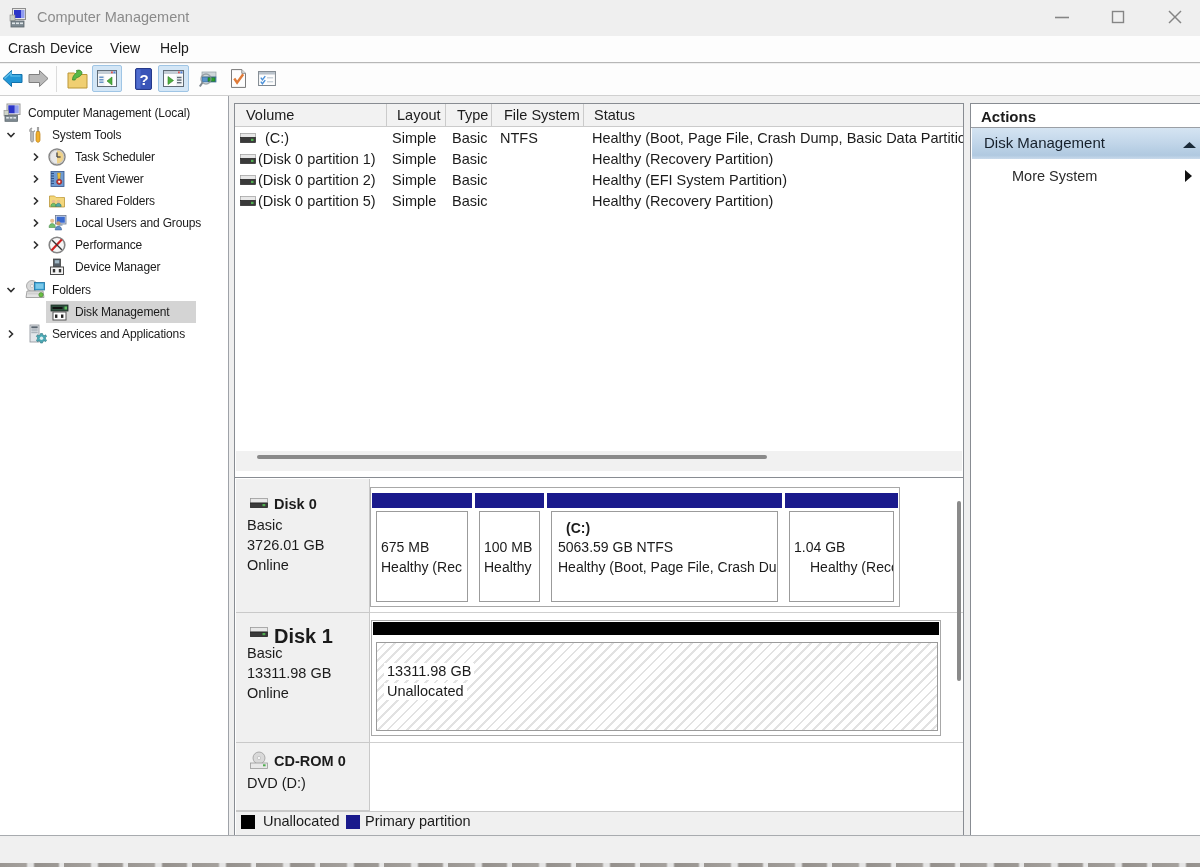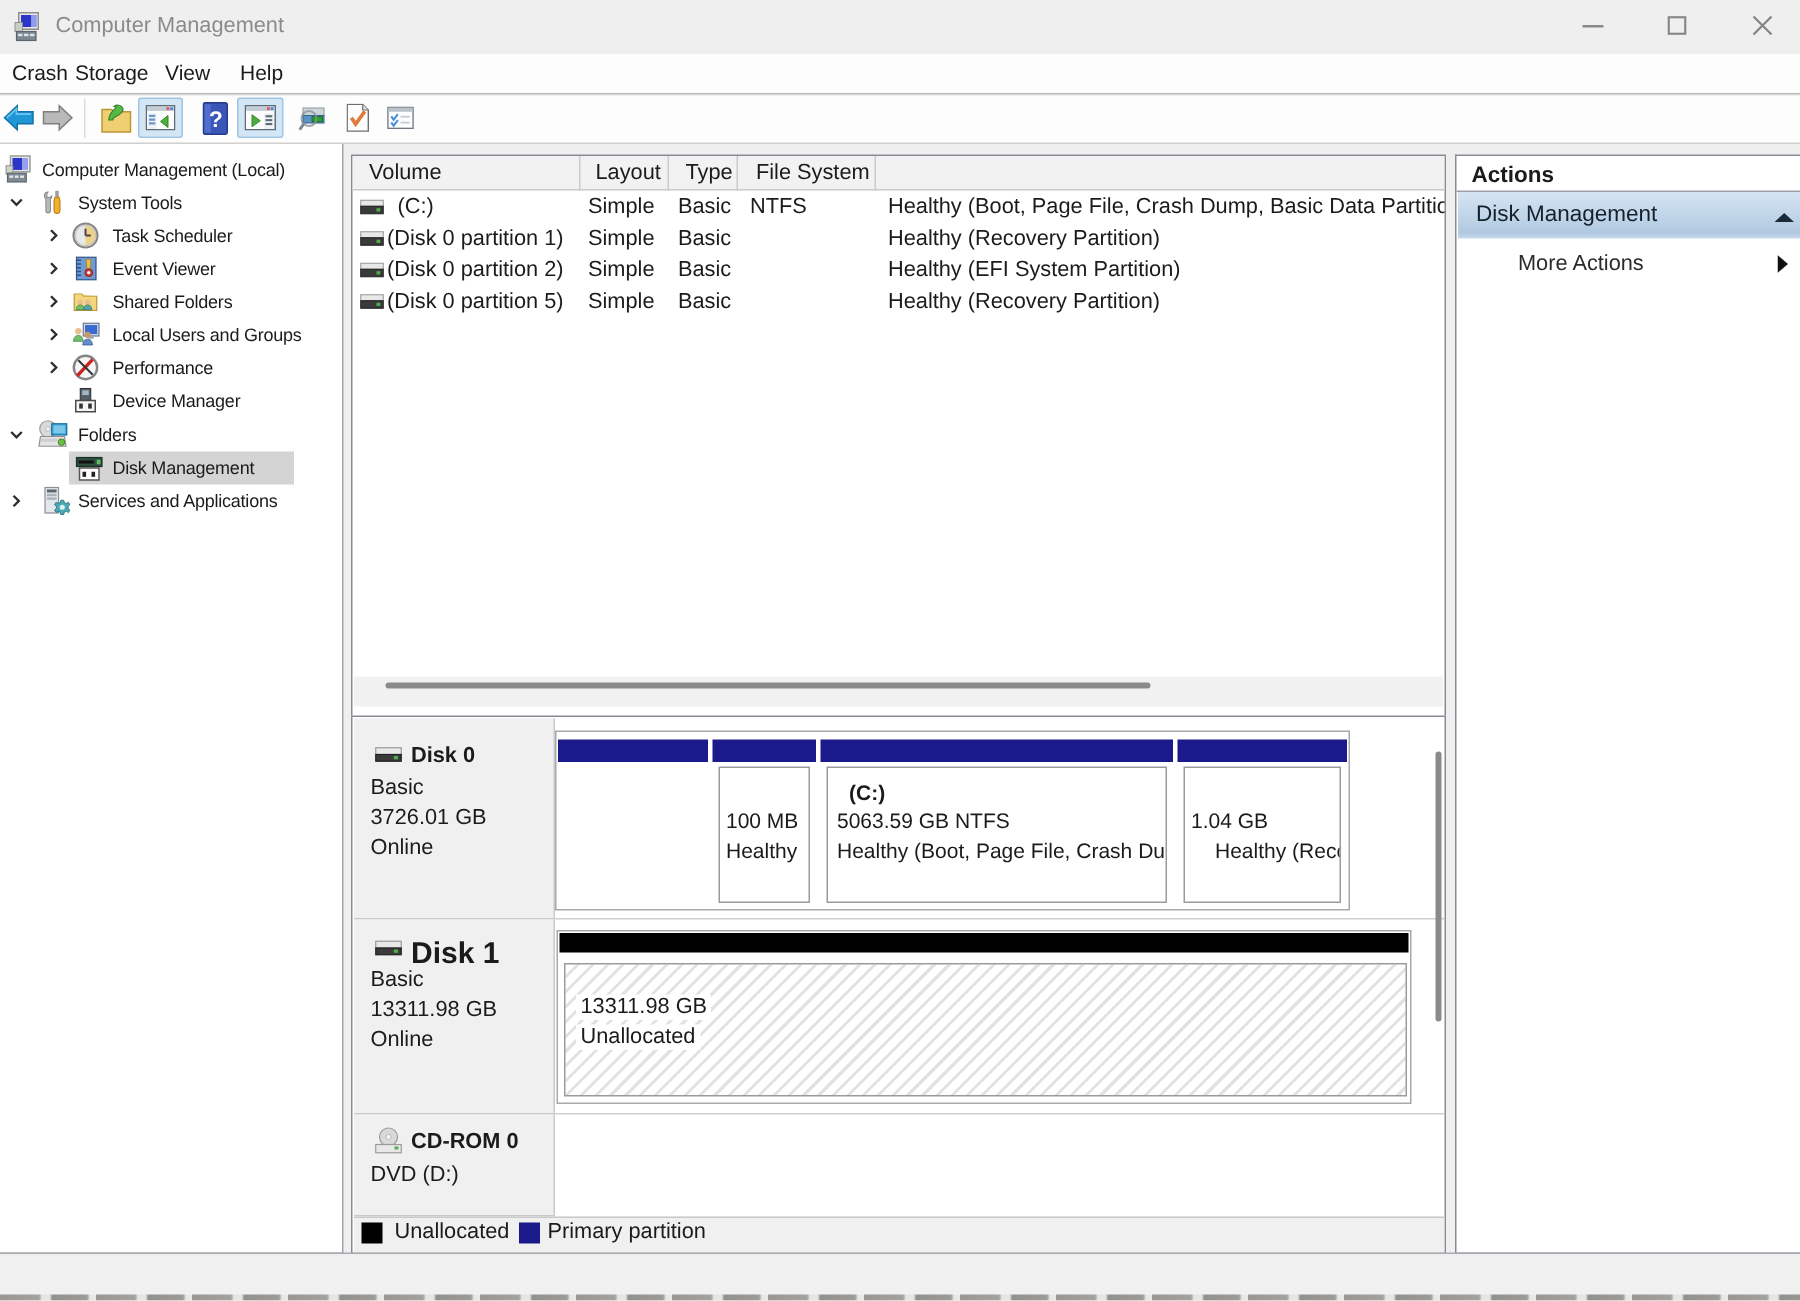--- a/index.html
+++ b/index.html
@@ -57,21 +57,21 @@
 <div class="abs" id="title-text">Computer Management</div>
 <svg class="abs" style="left:1048px;top:0" width="150" height="36" viewBox="0 0 150 36">
   <line x1="7" y1="17.5" x2="21" y2="17.5" stroke="#858585" stroke-width="1.6"></line>
   <rect x="64.5" y="11.5" width="11" height="11" fill="none" stroke="#858585" stroke-width="1.4"></rect>
   <line x1="121" y1="11" x2="133" y2="23" stroke="#858585" stroke-width="1.5"></line>
   <line x1="133" y1="11" x2="121" y2="23" stroke="#858585" stroke-width="1.5"></line>
 </svg>
 
 <div class="abs" id="menubar"></div>
 <div class="abs menuitem" style="left:8px;top:40px">Crash</div>
-<div class="abs menuitem" style="left:50px;top:40px">Storage</div>
+<div class="abs menuitem" style="left:50px;top:40px">Device</div>
 <div class="abs menuitem" style="left:110px;top:40px">View</div>
 <div class="abs menuitem" style="left:160px;top:40px">Help</div>
 
 <div class="abs" id="toolbar"></div>
 <div class="abs" style="left:56px;top:66px;width:1px;height:26px;background:#dcdcdc"></div>
 
 <svg class="abs" style="left:2px;top:69px" width="21" height="19" viewBox="0 0 21 19">
   <path d="M1 9.5 L9.5 1.5 L9.5 5.5 L20 5.5 L20 13.5 L9.5 13.5 L9.5 17.5 Z" fill="#2196d6" stroke="#1271ab" stroke-width="1"></path>
   <path d="M2.5 9.5 L9 3.5 L9 7 L18.5 7" fill="none" stroke="#63c3ee" stroke-width="1.2"></path>
 </svg>
@@ -286,20 +286,21 @@
     <circle cx="14.5" cy="14.2" r="1.7" fill="#dff0f2"></circle>
   </svg>
   <span class="abs" style="left:52px">Services and Applications</span>
 </div>
 <div class="abs" id="listpanel">
   <div class="abs" id="lheadrow"></div>
   <div class="abs" style="left:0;top:0;width:152px;height:23px;line-height:23px;border-right:1px solid #cbcbcb;padding-left:11px;font-size:14.5px">Volume</div>
   <div class="abs" style="left:153px;top:0;width:58px;height:23px;line-height:23px;border-right:1px solid #cbcbcb;padding-left:9px;font-size:14.5px">Layout</div>
   <div class="abs" style="left:212px;top:0;width:45px;height:23px;line-height:23px;border-right:1px solid #cbcbcb;padding-left:10px;font-size:14.5px">Type</div>
   <div class="abs" style="left:258px;top:0;width:91px;height:23px;line-height:23px;border-right:1px solid #cbcbcb;padding-left:11px;font-size:14.5px">File System</div>
+  <div class="abs" style="left:350px;top:0;width:378px;height:23px;line-height:23px;padding-left:9px;font-size:14.5px">Status</div>
   <div class="abs lrow" style="left:0;top:24px;width:726px">
     <span class="abs" style="left:30px">(C:)</span>
     <span class="abs" style="left:157px">Simple</span>
     <span class="abs" style="left:217px">Basic</span>
     <span class="abs" style="left:265px">NTFS</span>
     <span class="abs" style="left:357px">Healthy (Boot, Page File, Crash Dump, Basic Data Partitior</span>
   </div>
   <div class="abs lrow" style="left:0;top:45px;width:726px">
     <span class="abs" style="left:23px">(Disk 0 partition 1)</span>
     <span class="abs" style="left:157px">Simple</span>
@@ -340,20 +341,24 @@
       <rect x="12.5" y="7" width="2.8" height="2.2" fill="#4fae4f"></rect>
     </svg>
     <b class="abs" style="left:38px;top:17px;font-size:14.5px">Disk 0</b>
     <span class="abs dltext" style="top:38px">Basic</span>
     <span class="abs dltext" style="top:58px">3726.01 GB</span>
     <span class="abs dltext" style="top:78px">Online</span>
   </div>
 
   <div class="abs" style="left:135px;top:9px;width:530px;height:120px;border:1px solid #a8a8a8"></div>
   <div class="abs pbar" style="left:137px;top:15px;width:100px;height:15px"></div>
+  <div class="abs pbox" style="left:141px;top:33px;width:92px;height:91px">
+    <span class="abs" style="left:4px;top:27px;line-height:16px">675 MB</span>
+    <span class="abs" style="left:4px;top:47px;line-height:16px">Healthy (Rec</span>
+  </div>
   <div class="abs pbar" style="left:240px;top:15px;width:69px;height:15px"></div>
   <div class="abs pbox" style="left:244px;top:33px;width:61px;height:91px">
     <span class="abs" style="left:4px;top:27px;line-height:16px">100 MB</span>
     <span class="abs" style="left:4px;top:47px;line-height:16px">Healthy</span>
   </div>
   <div class="abs pbar" style="left:312px;top:15px;width:235px;height:15px"></div>
   <div class="abs pbox" style="left:316px;top:33px;width:227px;height:91px">
     <b class="abs" style="left:14px;top:8px;line-height:16px">(C:)</b>
     <span class="abs" style="left:6px;top:27px;line-height:16px">5063.59 GB NTFS</span>
     <span class="abs" style="left:6px;top:47px;line-height:16px">Healthy (Boot, Page File, Crash Du</span>
@@ -406,21 +411,21 @@
 </div>
 <div class="abs" id="actionspanel">
   <b class="abs" style="left:10px;top:4px;font-size:15px">Actions</b>
   <div class="abs" style="left:0px;top:23px;width:230px;height:1px;background:#9b9fa5"></div>
   <div class="abs" id="act-blue">
     <span class="abs" style="left:12px;top:6px;font-size:15px;color:#16202b">Disk Management</span>
     <svg class="abs" style="left:211px;top:14px" width="13" height="6" viewBox="0 0 13 6">
         <path d="M6.5 0 L13 6 L0 6 Z" fill="#1b2a38"></path>
       </svg>
   </div>
-  <span class="abs" style="left:41px;top:64px;font-size:14.5px;color:#2b2b2b">More Actions</span>
+  <span class="abs" style="left:41px;top:64px;font-size:14.5px;color:#2b2b2b">More System</span>
   <svg class="abs" style="left:214px;top:66px" width="7" height="12" viewBox="0 0 7 12">
       <path d="M0 0 L7 6 L0 12 Z" fill="#111"></path>
     </svg>
 </div>
 
 <div class="abs" style="left:0;top:835px;width:1200px;height:1px;background:#a8abaf"></div>
 <div class="abs" id="below"></div>
 <div class="abs" style="left:0;top:863px;width:1200px;height:4px;background:repeating-linear-gradient(90deg,#9a9692 0px,#a5a19d 26px,#e5e5e5 28px,#e5e5e5 33px,#94908c 35px,#9e9a96 58px,#e8e8e8 60px,#e8e8e8 64px)"></div>
 
 </body></html>

